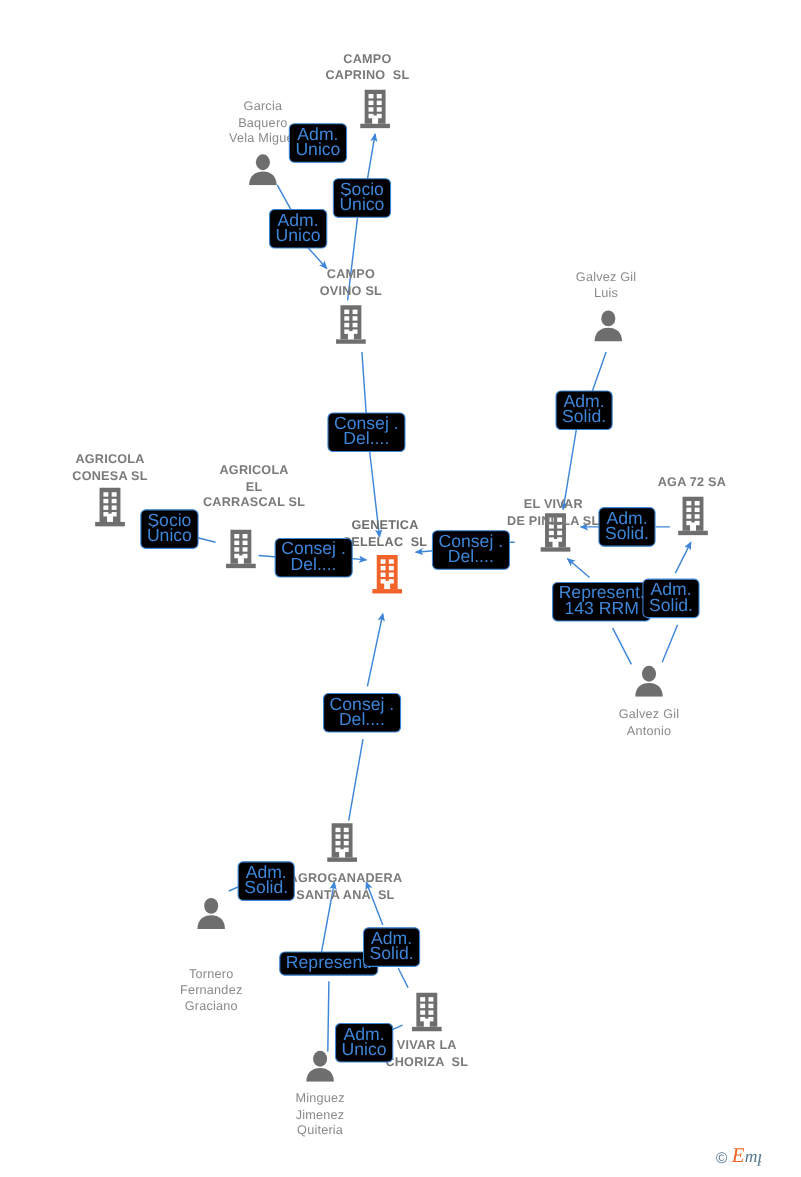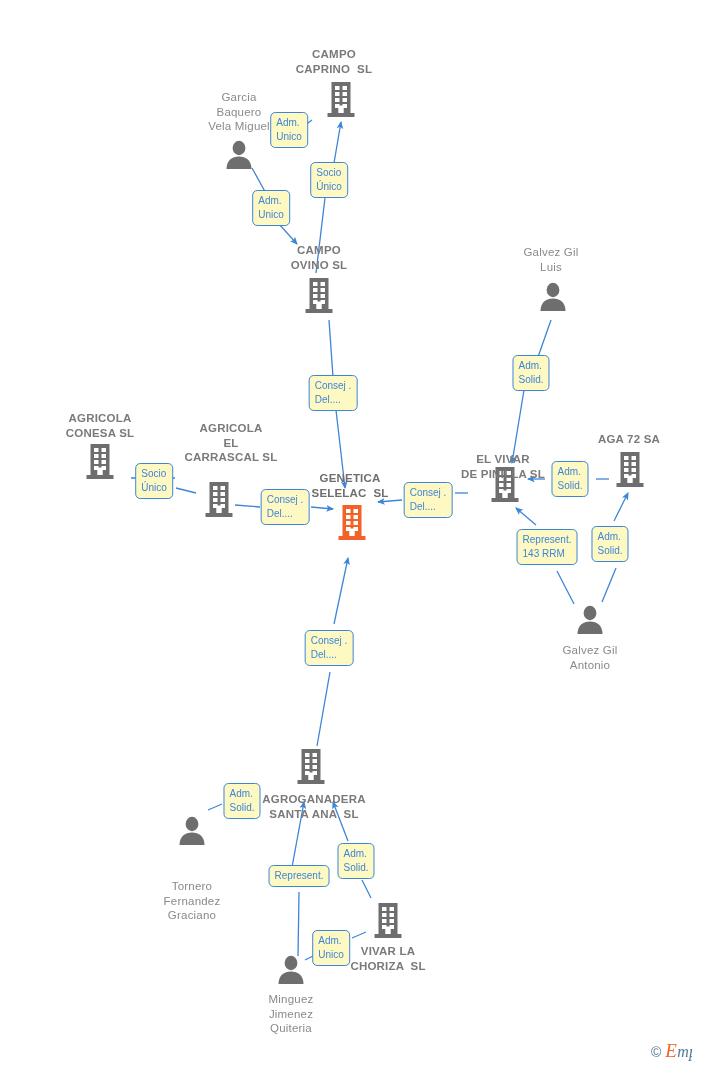--- a/index.html
+++ b/index.html
@@ -48,24 +48,25 @@
   }
   .node-label.focus {
     color: #6e6e6e;
   }
   .rel {
     position: absolute;
     transform: translate(-50%, -50%);
     box-sizing: border-box;
     border: 1.3px solid #3d85d8;
     border-radius: 5px;
-    background: #fef9c3;
+    background: #000000;
     color: #3d85d8;
-    font-size: 10px;
+    font-size: 16px;
     line-height: 14px;
+    text-align: center;
     padding: 3px 5px;
     white-space: pre;
   }
   .watermark {
     position: absolute;
     display: flex;
     align-items: center;
     gap: 4px;
   }
   .wm-c {

